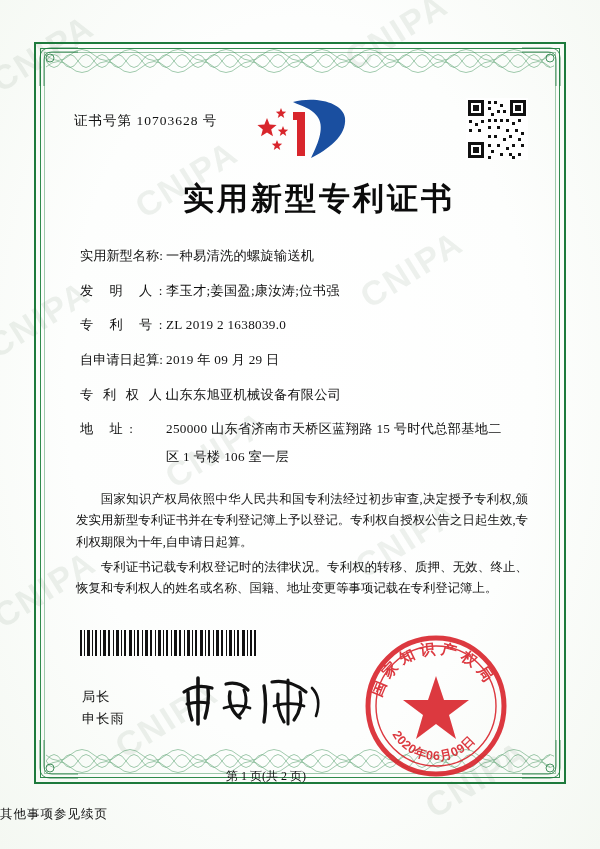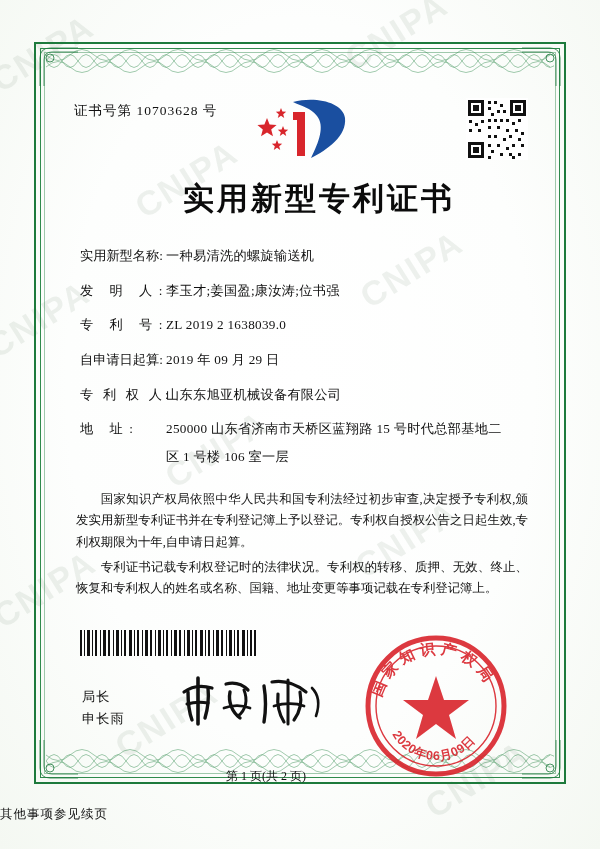--- a/index.html
+++ b/index.html
@@ -89,21 +89,21 @@
   }
   .corner svg { display:block; }
   .corner.tl { left: 36px; top: 44px; }
   .corner.tr { left: 518px; top: 44px; transform: scaleX(-1); }
   .corner.bl { left: 36px; top: 736px; transform: scaleY(-1); }
   .corner.br { left: 518px; top: 736px; transform: scale(-1,-1); }
 
   
   .cert-no {
     position: absolute;
-    left: 74px; top: 102px;
+    left: 74px; top: 112px;
     font-size: 13.5px;
     color: #111;
     letter-spacing: 1px;
   }
   .logo {
     position: absolute;
     left: 253px; top: 96px;
     width: 96px; height: 72px;
   }
   .qr {

